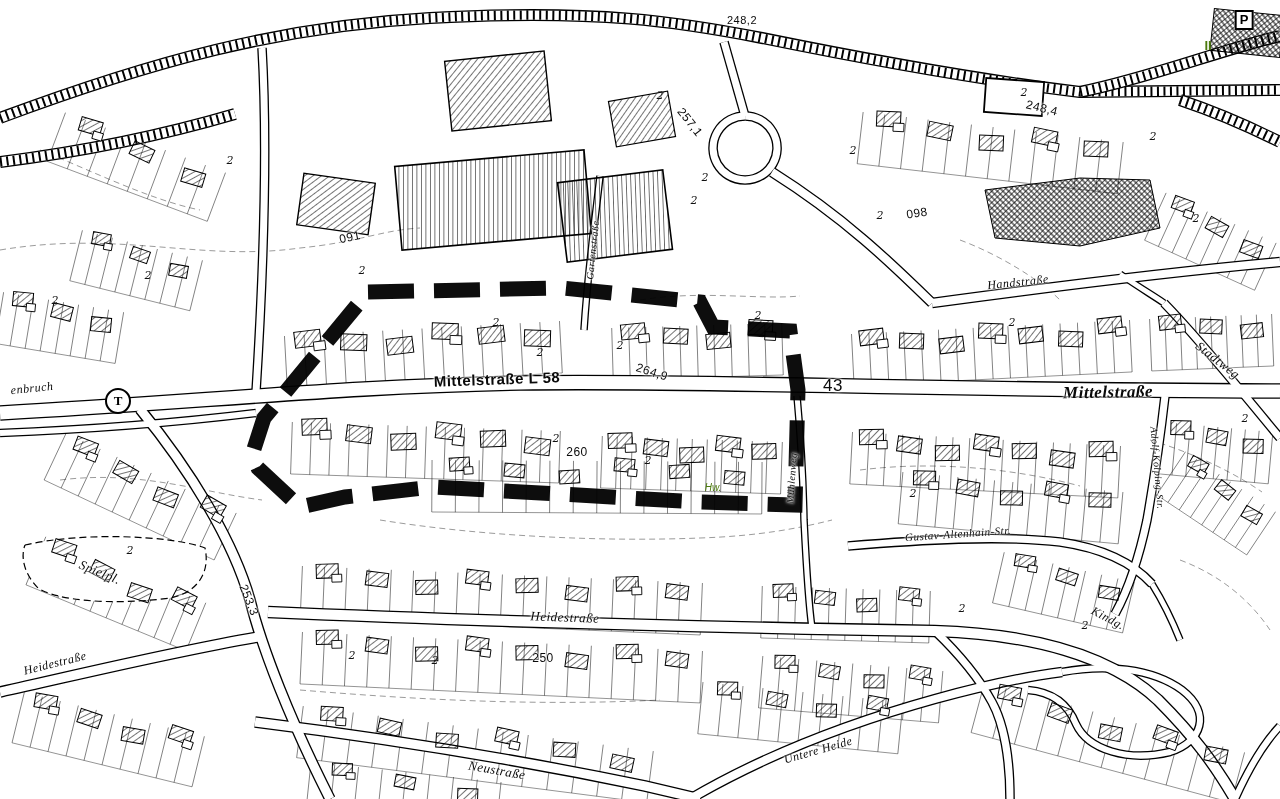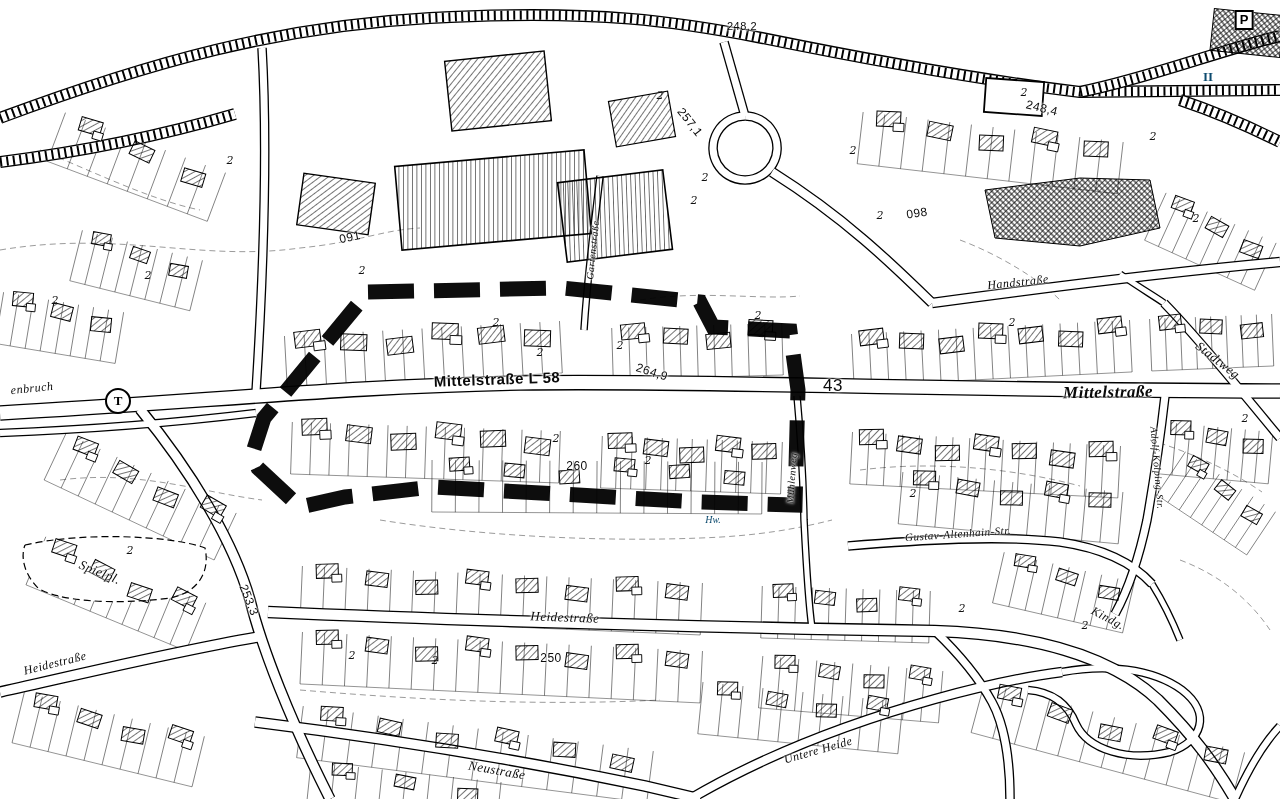--- a/index.html
+++ b/index.html
@@ -24,22 +24,22 @@
     background:#fff;display:flex;align-items:center;justify-content:center;
     font-family:"Liberation Serif",serif;font-weight:bold;font-size:13px;color:#000;
     transform:translate(-50%,-50%);
   }
   .sym-box{
     position:absolute;border:2px solid #000;background:#fff;padding:0 3px 1px 3px;
     font-family:"Liberation Sans",sans-serif;font-weight:bold;font-size:13px;color:#000;
     transform:translate(-50%,-50%);
   }
   .sym-plain{
-    position:absolute;font-family:Liberation Serif, serif;color:#0c4a6e;
-    transform:translate(-50%,-50%);white-space:nowrap;margin-top:32px;
+    position:absolute;font-family:Liberation Sans, sans-serif;color:#4d7c0f;
+    transform:translate(-50%,-50%);white-space:nowrap;
   }
   .storey{
     position:absolute;font-family:"DejaVu Serif",serif;font-style:italic;
     font-size:11px;color:#111;transform:translate(-50%,-50%);
   }
 </style>
 </head>
 <body>
 
 <div class="map">
@@ -972,27 +972,27 @@
       <span class="lbl serif it" style="left: 818px; top: 750px; font-size: 12px; transform: translate(-50%, -50%) rotate(-16deg);">Untere Heide</span>
       <span class="lbl serif it" style="left: 1018px; top: 282px; font-size: 12px; transform: translate(-50%, -50%) rotate(-6deg);">Handstraße</span>
       <span class="lbl serif it" style="left: 1218px; top: 360px; font-size: 13px; transform: translate(-50%, -50%) rotate(38deg);">Stadtweg</span>
       <span class="lbl serif it" style="left: 958px; top: 534px; font-size: 11px; transform: translate(-50%, -50%) rotate(-4deg);">Gustav-Altenhain-Str.</span>
       <span class="lbl serif it" style="left: 100px; top: 572px; font-size: 13px; transform: translate(-50%, -50%) rotate(22deg);">Spielpl.</span>
       <span class="lbl serif it" style="left: 32px; top: 388px; font-size: 12px; transform: translate(-50%, -50%) rotate(-6deg);">enbruch</span>
       <span class="lbl serif it" style="left: 1108px; top: 618px; font-size: 12px; transform: translate(-50%, -50%) rotate(28deg);">Kindg.</span>
       <span class="lbl serif it" style="left: 593px; top: 250px; font-size: 10px; transform: translate(-50%, -50%) rotate(-84deg);">Gartenstraße</span>
       <span class="lbl serif it" style="left: 792px; top: 478px; font-size: 10px; transform: translate(-50%, -50%) rotate(-86deg);">Mühlenweg</span>
       <span class="lbl serif it" style="left: 1157px; top: 468px; font-size: 10px; transform: translate(-50%, -50%) rotate(85deg);">Adolf-Kolping-Str.</span>
-      <span class="lbl sans" style="left: 742px; top: 26px; font-size: 11px; transform: translate(-50%, -50%) rotate(0deg);">248,2</span>
+      <span class="lbl sans" style="left: 742px; top: 20px; font-size: 11px; transform: translate(-50%, -50%) rotate(0deg);">248,2</span>
       <span class="lbl sans" style="left: 690px; top: 122px; font-size: 12px; transform: translate(-50%, -50%) rotate(52deg);">257,1</span>
       <span class="lbl sans" style="left: 1042px; top: 108px; font-size: 12px; transform: translate(-50%, -50%) rotate(14deg);">248,4</span>
       <span class="lbl sans" style="left: 652px; top: 372px; font-size: 12px; transform: translate(-50%, -50%) rotate(18deg);">264,9</span>
-      <span class="lbl sans" style="left: 577px; top: 466px; font-size: 12px; transform: translate(-50%, -50%) rotate(0deg);">260</span>
+      <span class="lbl sans" style="left: 577px; top: 452px; font-size: 12px; transform: translate(-50%, -50%) rotate(0deg);">260</span>
       <span class="lbl sans" style="left: 249px; top: 600px; font-size: 12px; transform: translate(-50%, -50%) rotate(68deg);">253,3</span>
-      <span class="lbl sans" style="left: 543px; top: 658px; font-size: 12px; transform: translate(-50%, -50%) rotate(0deg); padding-left: 16px;">250</span>
+      <span class="lbl sans" style="left: 543px; top: 658px; font-size: 12px; transform: translate(-50%, -50%) rotate(0deg);">250</span>
       <span class="lbl sans" style="left: 833px; top: 385px; font-size: 17px; transform: translate(-50%, -50%) rotate(0deg);">43</span>
       <span class="lbl sans" style="left: 350px; top: 237px; font-size: 12px; transform: translate(-50%, -50%) rotate(-12deg);">091</span>
       <span class="lbl sans" style="left: 917px; top: 213px; font-size: 12px; transform: translate(-50%, -50%) rotate(-8deg);">098</span>
       <span class="sym-circle" style="left: 118px; top: 401px;">T</span>
       <span class="sym-box" style="left: 1244px; top: 20px;">P</span>
       <span class="sym-plain b" style="font-size: 13px; left: 1208px; top: 45px;">II</span>
       <span class="sym-plain it" style="font-size: 10px; left: 713px; top: 487px;">Hw.</span>
       <span class="storey" style="left: 148px; top: 275px;">2</span>
       <span class="storey" style="left: 55px; top: 300px;">2</span>
       <span class="storey" style="left: 362px; top: 270px;">2</span>

